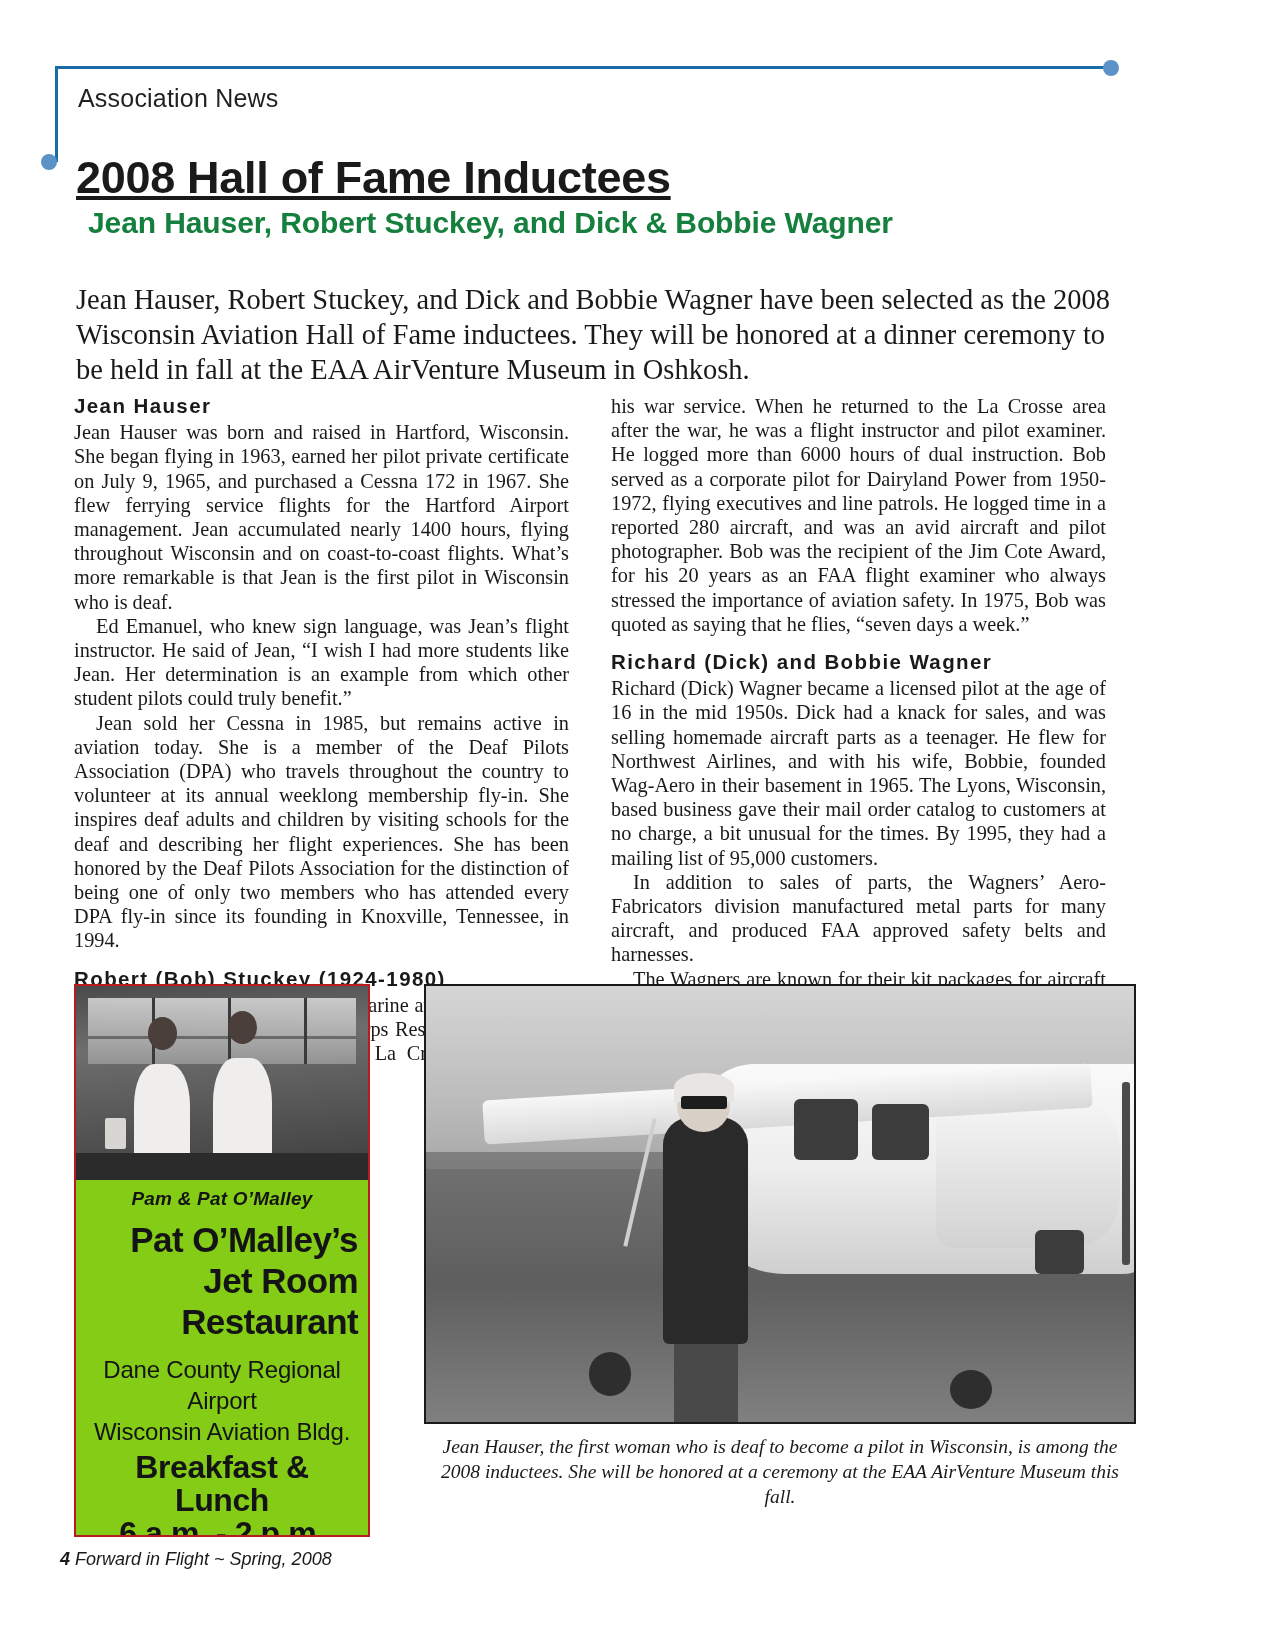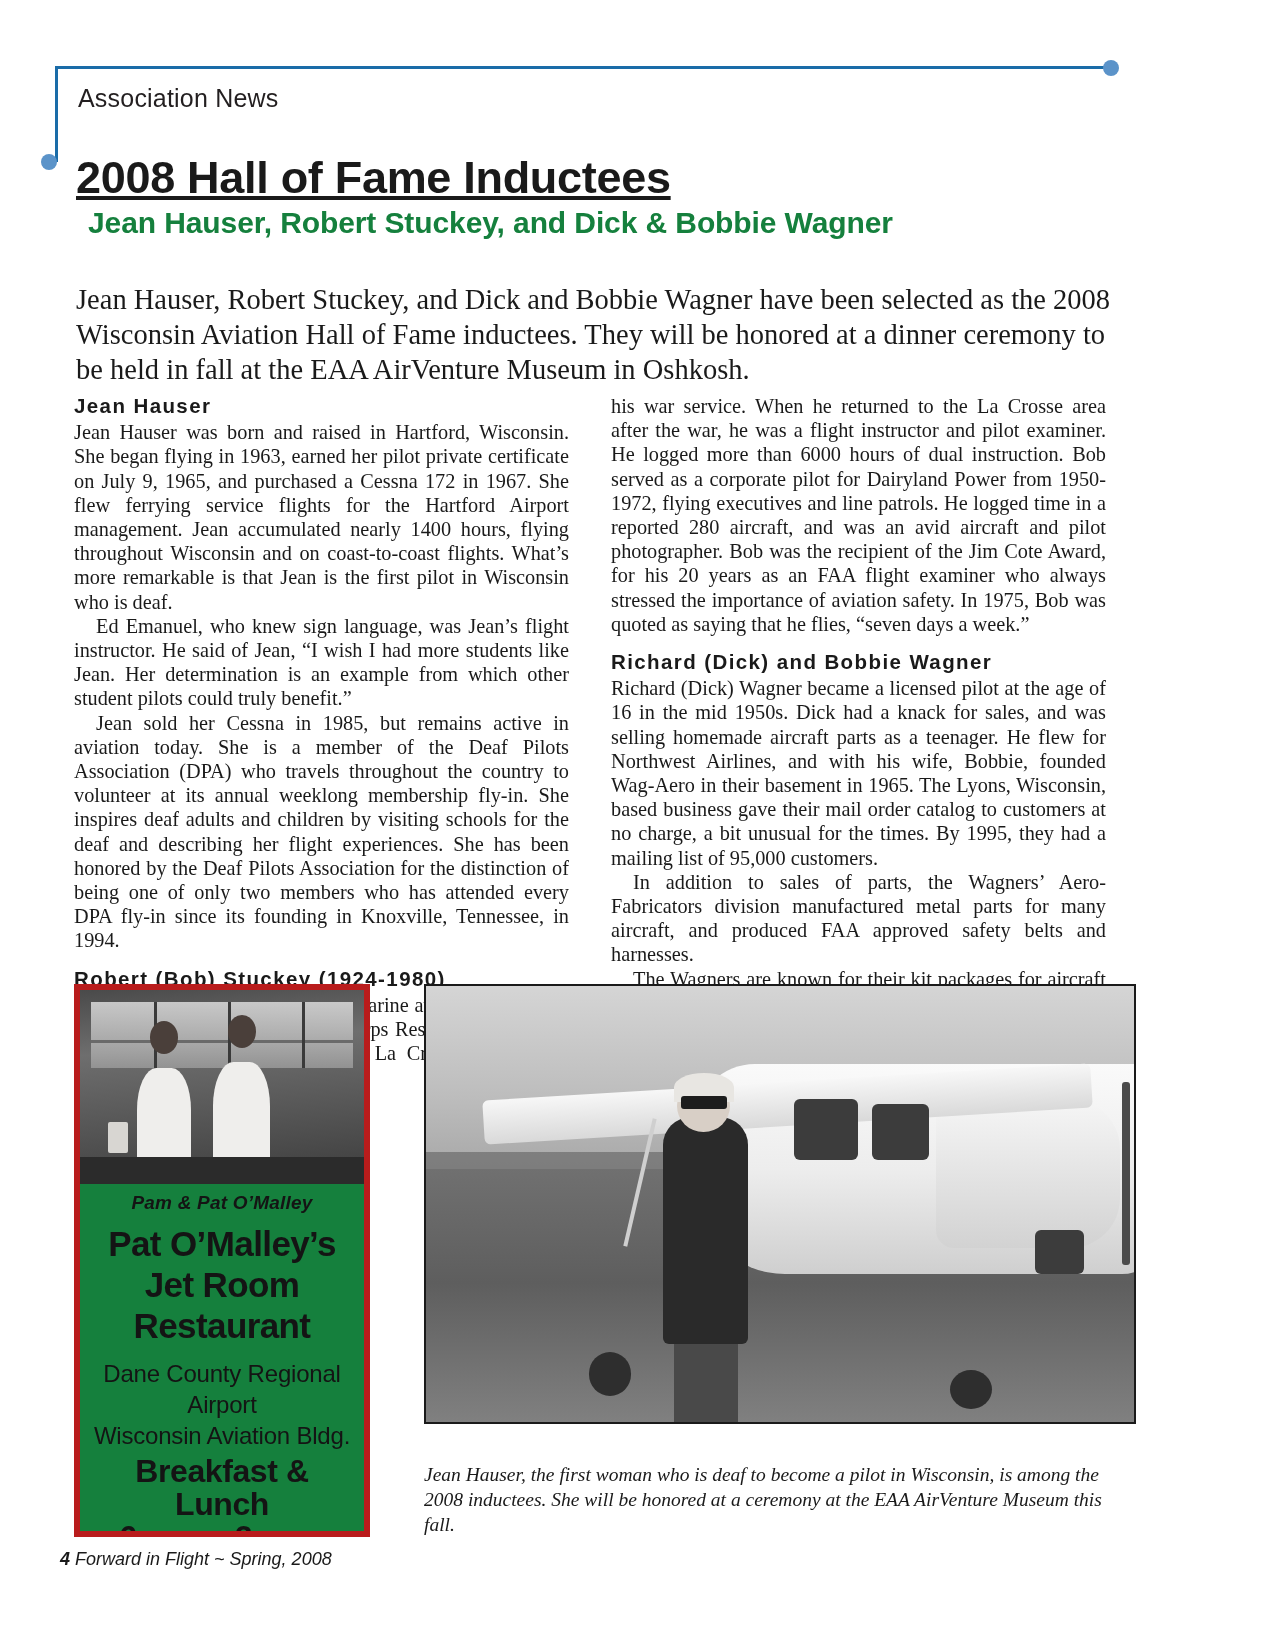--- a/index.html
+++ b/index.html
@@ -127,22 +127,22 @@
   }
   .col p.indent { text-indent: 22px; }
 
   
   .ad-box {
     position: absolute;
     left: 74px;
     top: 984px;
     width: 296px;
     height: 553px;
-    border: 6px solid #b91c1c;
-    background: #15803d;
+    border: 2px solid #b91c1c;
+    background: #84cc16;
     box-sizing: border-box;
     overflow: hidden;
   }
   .ad-photo {
     position: relative;
     width: 100%;
     height: 194px;
     background: linear-gradient(175deg, #4a4a4a 0%, #6e6e6e 30%, #3c3c3c 100%);
     overflow: hidden;
   }
@@ -194,20 +194,21 @@
     font-size: 19px;
     margin-bottom: 9px;
     letter-spacing: 0.2px;
   }
   .ad-title1, .ad-title2 {
     font-family: "Liberation Sans", sans-serif;
     font-weight: bold;
     font-size: 35px;
     line-height: 41px;
     letter-spacing: -0.6px;
+    text-align: right;
   }
   .ad-addr {
     font-family: "Liberation Sans", sans-serif;
     font-size: 24px;
     line-height: 31px;
     margin-top: 12px;
     letter-spacing: -0.2px;
   }
   .ad-hours {
     font-family: "Liberation Sans", sans-serif;
@@ -316,22 +317,22 @@
 
   .photo-caption {
     position: absolute;
     left: 424px;
     top: 1434px;
     width: 712px;
     font-family: "Liberation Serif", serif;
     font-style: italic;
     font-size: 19.5px;
     line-height: 25px;
-    color: #1a1a1a;
-    margin-top: 28px;
+    text-align: center;
+    color: #1a1a1a;
   }
 
   
   .footer {
     position: absolute;
     left: 60px;
     top: 1549px;
     font-family: "Liberation Sans", sans-serif;
     font-style: italic;
     font-size: 18px;

